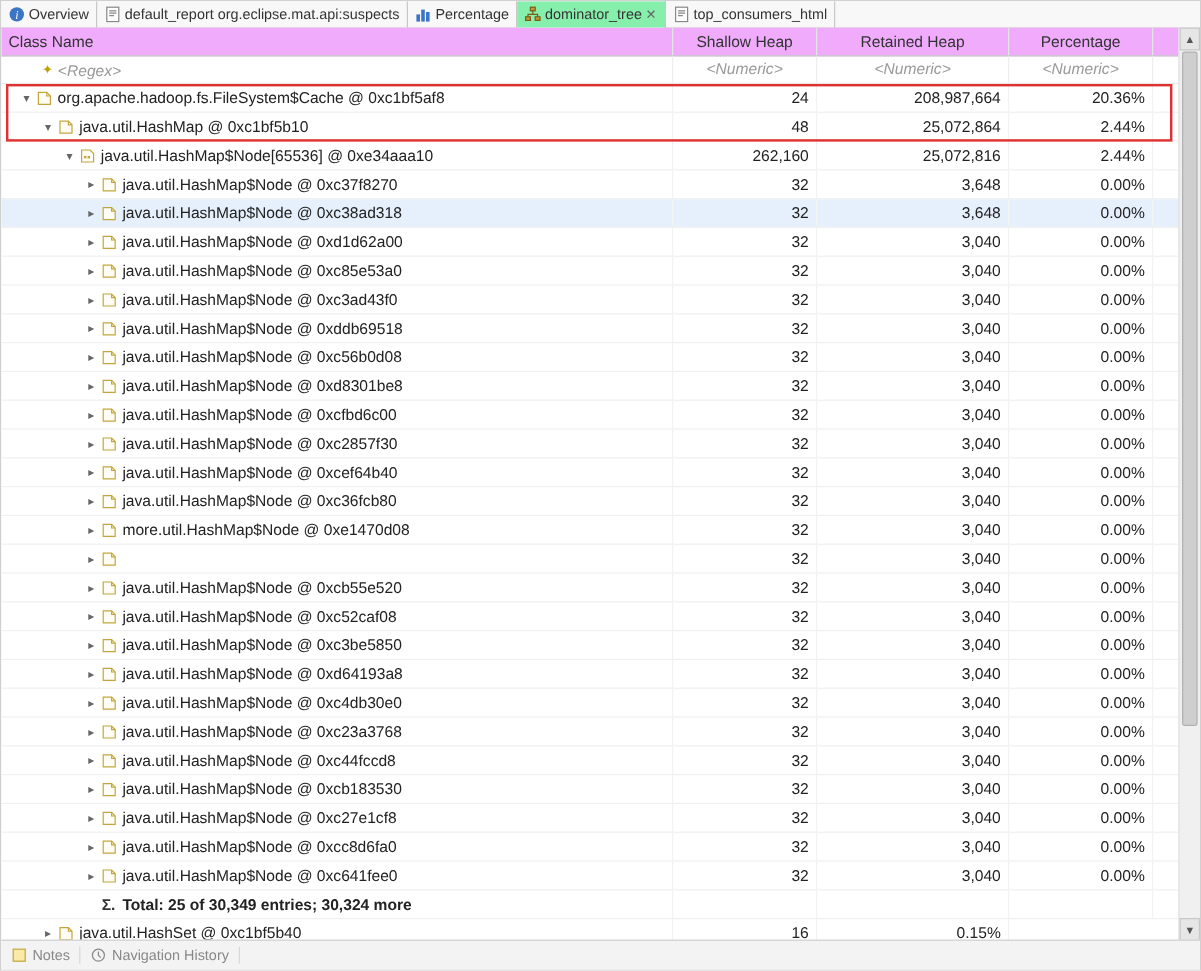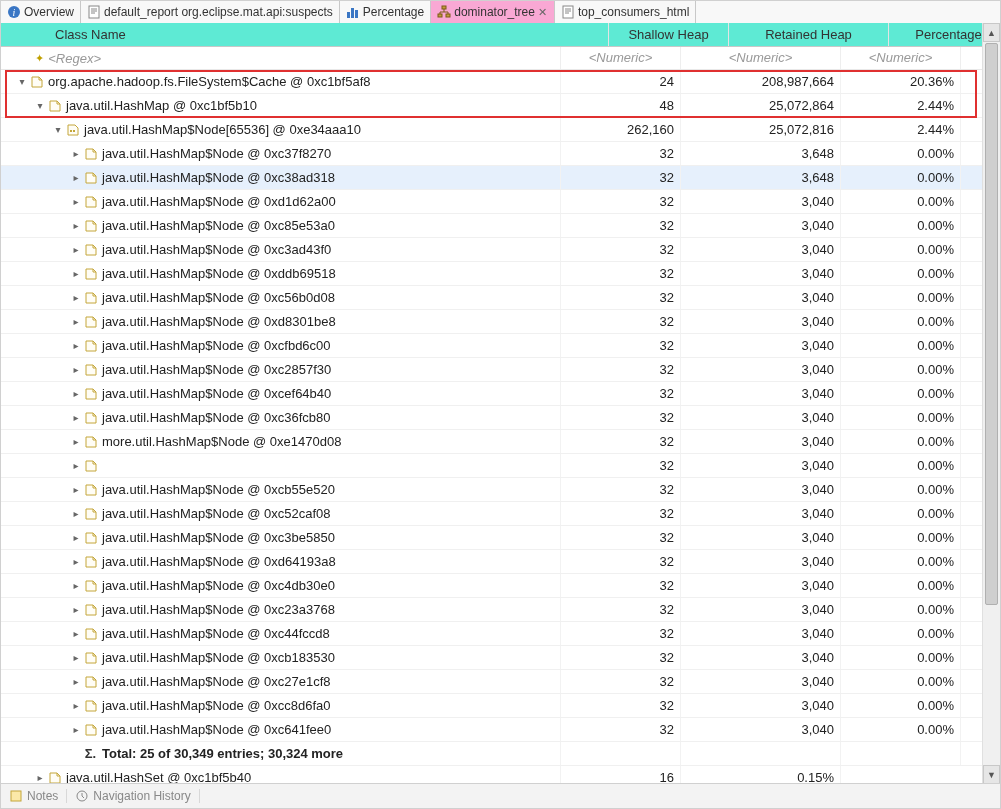--- a/index.html
+++ b/index.html
@@ -1,24 +1,24 @@
 <!DOCTYPE html>
 <html><head>
 <meta charset="utf-8">
 <style>
   html,body{margin:0;padding:0;font-family:"Segoe UI",Tahoma,sans-serif;font-size:13px;color:#222;background:#fff;}
   .root{width:1001px;height:809px;overflow:hidden;position:relative;border:1px solid #d0d0d0;box-sizing:border-box;}
   
   .tabs{display:flex;height:22px;border-bottom:1px solid #b8b8b8;background:#f8f8f8;}
   .tab{display:flex;align-items:center;gap:3px;padding:0 6px;border-right:1px solid #c8c8c8;white-space:nowrap;font-size:12px;color:#333;}
-  .tab.active{background:#f9a8d4;border-bottom:1px solid #fff;margin-bottom:-1px;font-weight:500;}
+  .tab.active{background:#86efac;border-bottom:1px solid #fff;margin-bottom:-1px;font-weight:500;}
   .tab-icon{width:14px;height:14px;display:inline-flex;align-items:center;justify-content:center;}
   .tab-close{width:10px;font-size:11px;color:#666;}
   
-  .hdr{display:grid;grid-template-columns:560px 120px 160px 120px;border-bottom:1px solid #c8c8c8;background:#5eead4;padding-left:48px;}
+  .hdr{display:grid;grid-template-columns:560px 120px 160px 120px;border-bottom:1px solid #c8c8c8;background:#f0abfc;}
   .hdr-cell{padding:4px 6px;font-size:13px;color:#333;border-right:1px solid #e4e4e4;box-sizing:border-box;}
   .hdr-cell.r{text-align:center;}
   
   .regex{display:grid;grid-template-columns:560px 120px 160px 120px;border-bottom:1px solid #e8e8e8;color:#999;font-style:italic;}
   .regex-cell{padding:3px 6px;border-right:1px solid #eee;}
   .regex-cell.r{text-align:center;}
   .regex-txt{display:inline-flex;align-items:center;gap:4px;margin-left:28px;}
   .rx-icon{color:#c0a000;font-style:normal;font-size:11px;}
   
   .row{display:grid;grid-template-columns:560px 120px 160px 120px;border-bottom:1px solid #f0f0f0;height:23px;align-items:center;}

